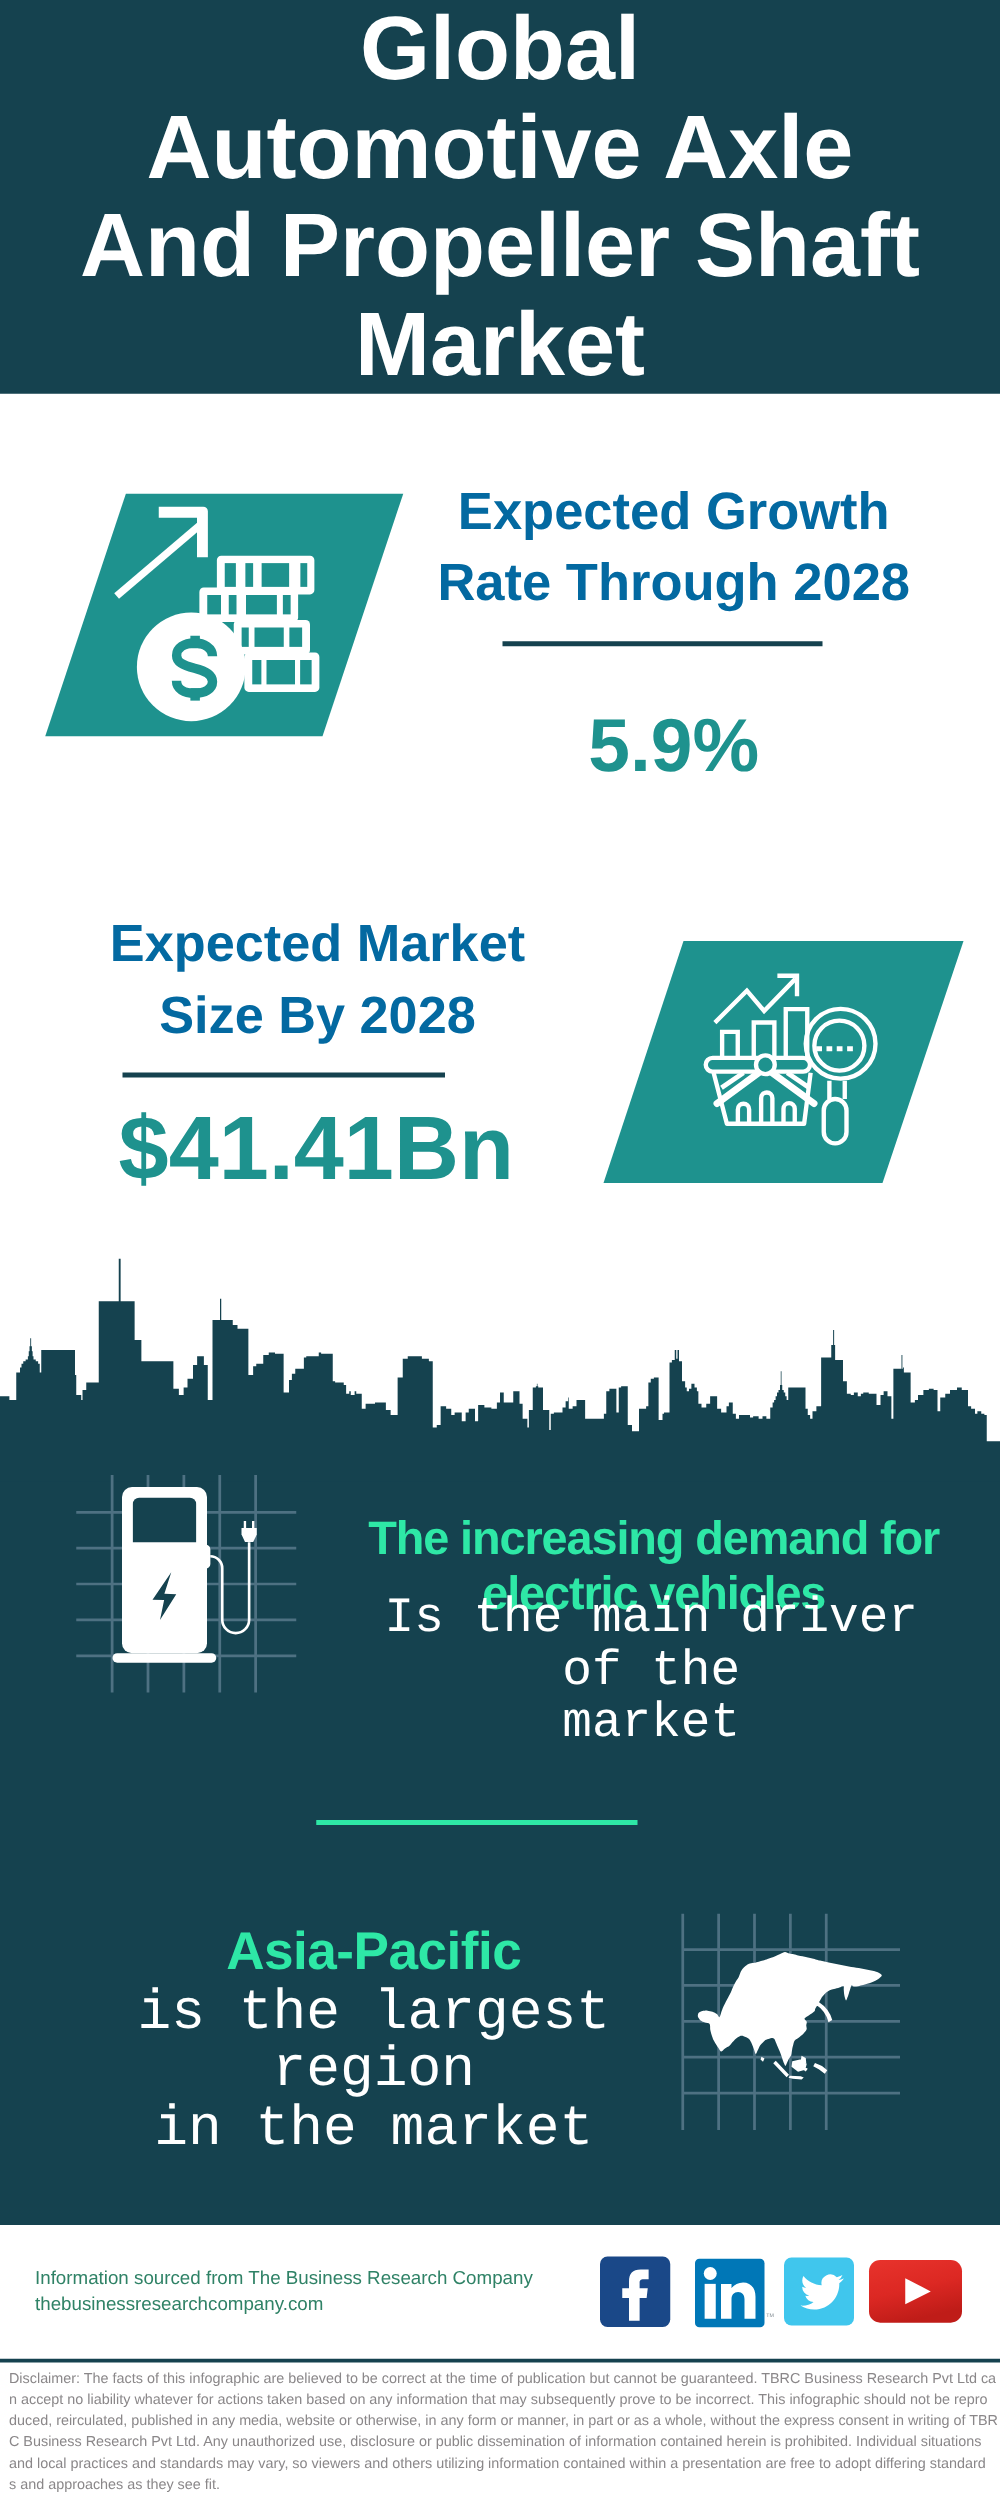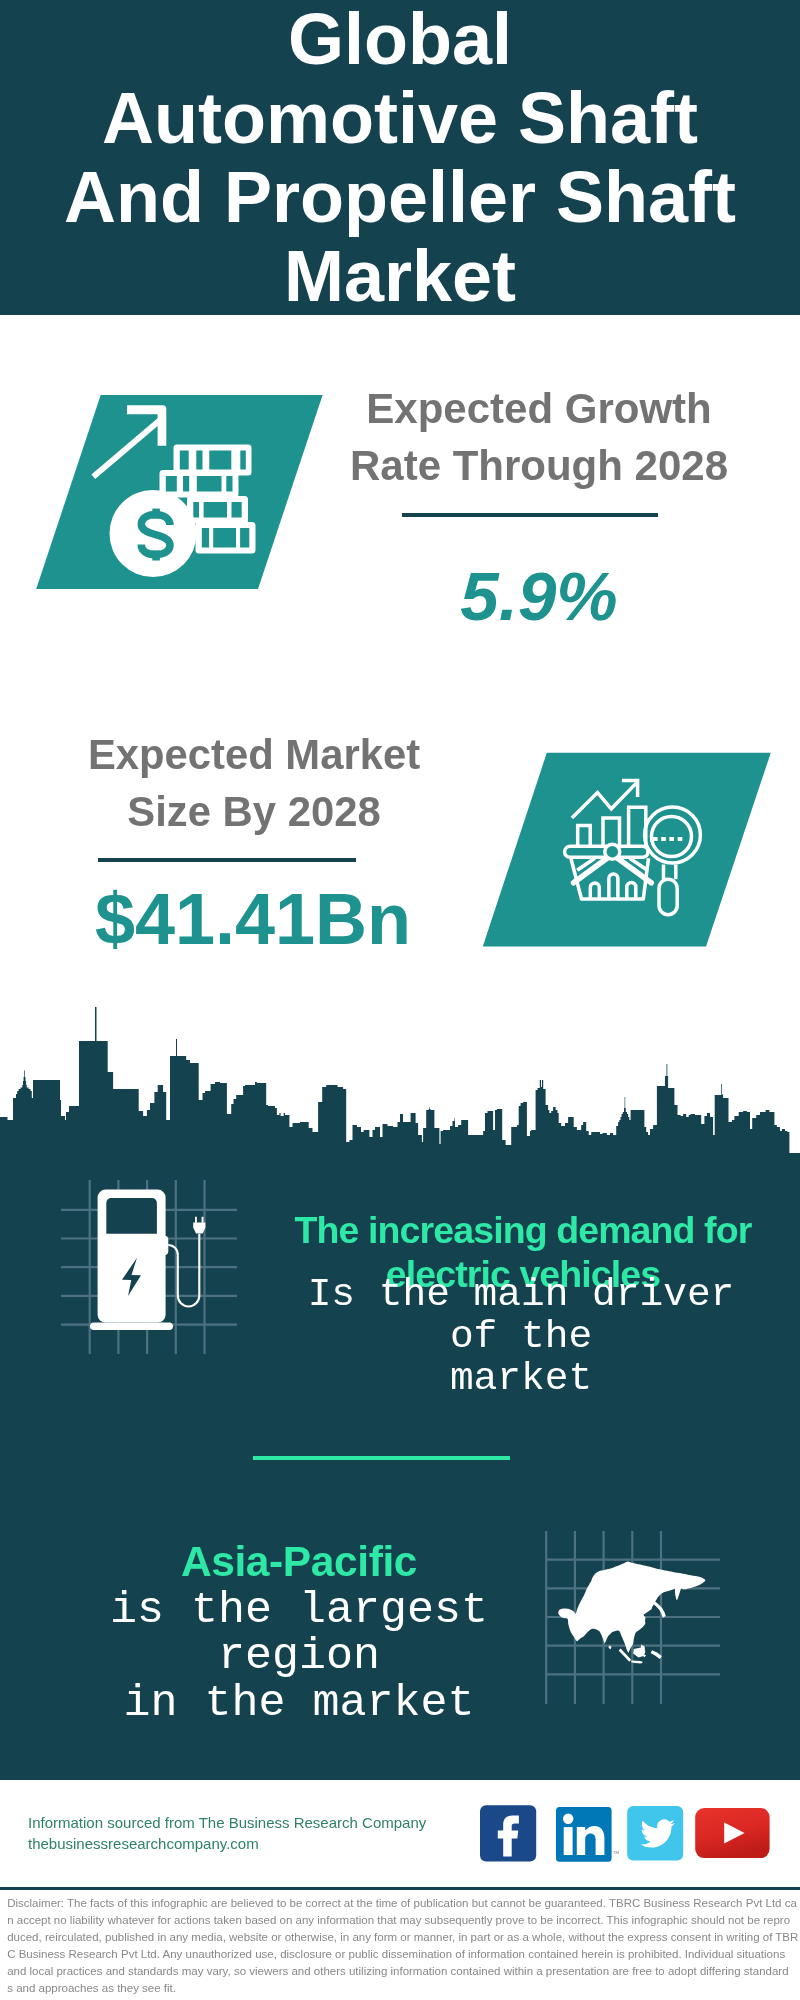--- a/index.html
+++ b/index.html
@@ -5,33 +5,33 @@
   html,body{margin:0;padding:0;}
   body{width:800px;height:2000px;background:#ffffff;font-family:"Liberation Sans",sans-serif;
        -webkit-font-smoothing:antialiased;overflow:hidden;}
   #page{position:relative;width:800px;height:2000px;overflow:hidden;}
   .abs{position:absolute;}
   
   #header{left:0;top:0;width:800px;height:315px;background:#15424f;}
   #title{left:0;top:0;width:800px;text-align:center;color:#ffffff;font-weight:bold;
          font-size:72px;line-height:79px;}
   
-  .navy{color:#737373;}
+  .navy{color:#0369a1;}
   .teal{color:#1e928e;}
   .mint{color:#2ee8a6;}
   .white{color:#ffffff;font-family:Liberation Mono, monospace;}
   .bold{font-weight:bold;}
   .ctr{text-align:center;}
   .rule{position:absolute;height:4px;background:#15424f;}
   .rule-mint{position:absolute;height:4px;background:#2ee8a6;}
   
   #growth-icon{left:30px;top:388px;}
   #growth-label{left:339px;top:380.3px;width:400px;font-size:42px;line-height:57px;}
   #growth-rule{left:402px;top:513px;width:256px;}
-  #growth-value{left:339px;top:550.7px;width:400px;font-size:69px;line-height:92px;font-style:italic;}
+  #growth-value{left:339px;top:550.7px;width:400px;font-size:60px;line-height:92px;}
   
   #market-label{left:54px;top:726.2px;width:400px;font-size:41.8px;line-height:57px;}
   #market-rule{left:98px;top:858px;width:258px;}
   #market-value{left:53px;top:883px;width:400px;font-size:72px;line-height:72px;}
   #market-icon{left:478px;top:748px;}
   
   #source-text{left:28px;top:1812.3px;width:460px;font-size:15px;line-height:21px;color:#2f8266;}
   #social{left:475px;top:1800px;}
   #foot-rule{left:0;top:1886.6px;width:800px;height:3.4px;background:#15424f;}
   #disclaimer{left:7.2px;top:1894.5px;width:800px;font-size:11.5px;line-height:17px;color:#8a8789;white-space:nowrap;}
@@ -48,21 +48,21 @@
   #asia-grid{left:535px;top:1520px;}
 </style>
 </head>
 <body>
 
 <div id="page">
 
   <div id="header" class="abs"></div>
   <div id="title" class="abs">
     <div>Global</div>
-    <div>Automotive Shaft</div>
+    <div>Automotive Axle</div>
     <div>And Propeller Shaft</div>
     <div>Market</div>
   </div>
 
   <svg class="abs" id="growth-icon" width="300" height="210" viewBox="30 388 300 210">
     <polygon points="100.7,394.9 322.6,394.9 258,589 36.2,589" fill="#1e928e"></polygon>
     <line x1="93.3" y1="476.8" x2="159.8" y2="420.2" stroke="#ffffff" stroke-width="5.9"></line>
     <g fill="#ffffff">
 
       <path d="M127,405.3 H162.6 a3.7,3.7 0 0 1 3.7,3.7 V445.8 H157.6 V414.2 H127 Z"></path>

